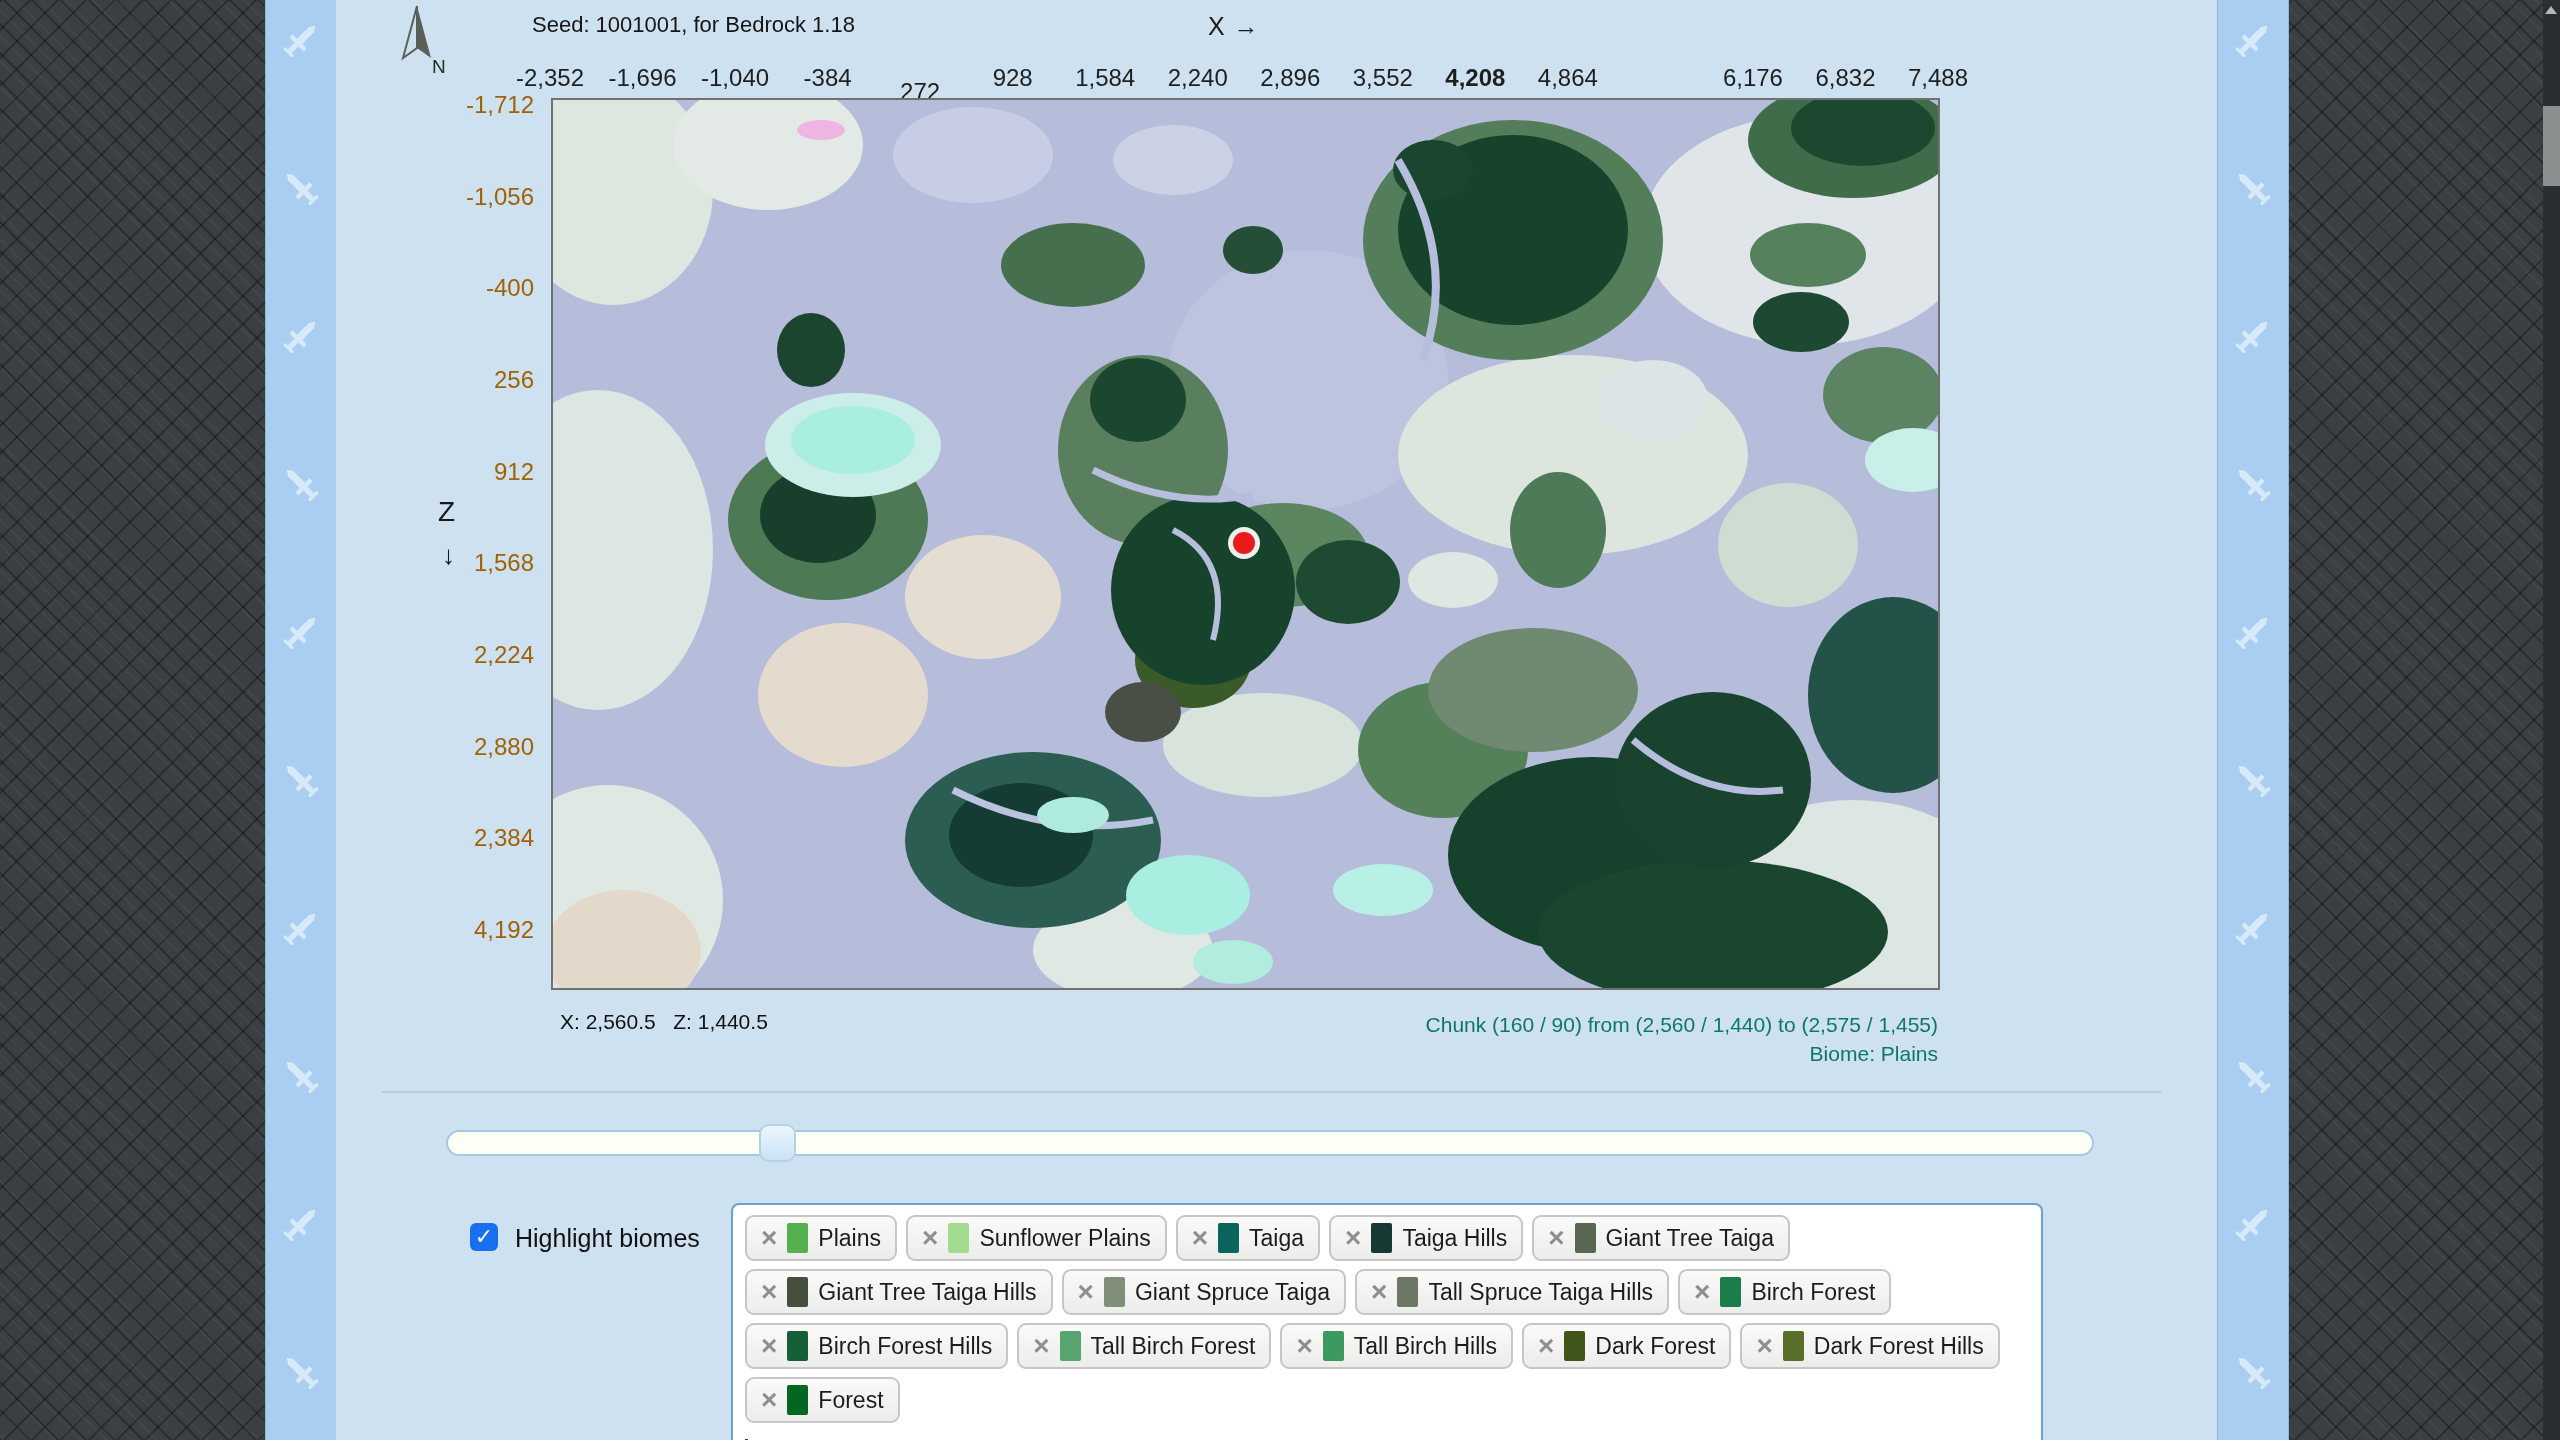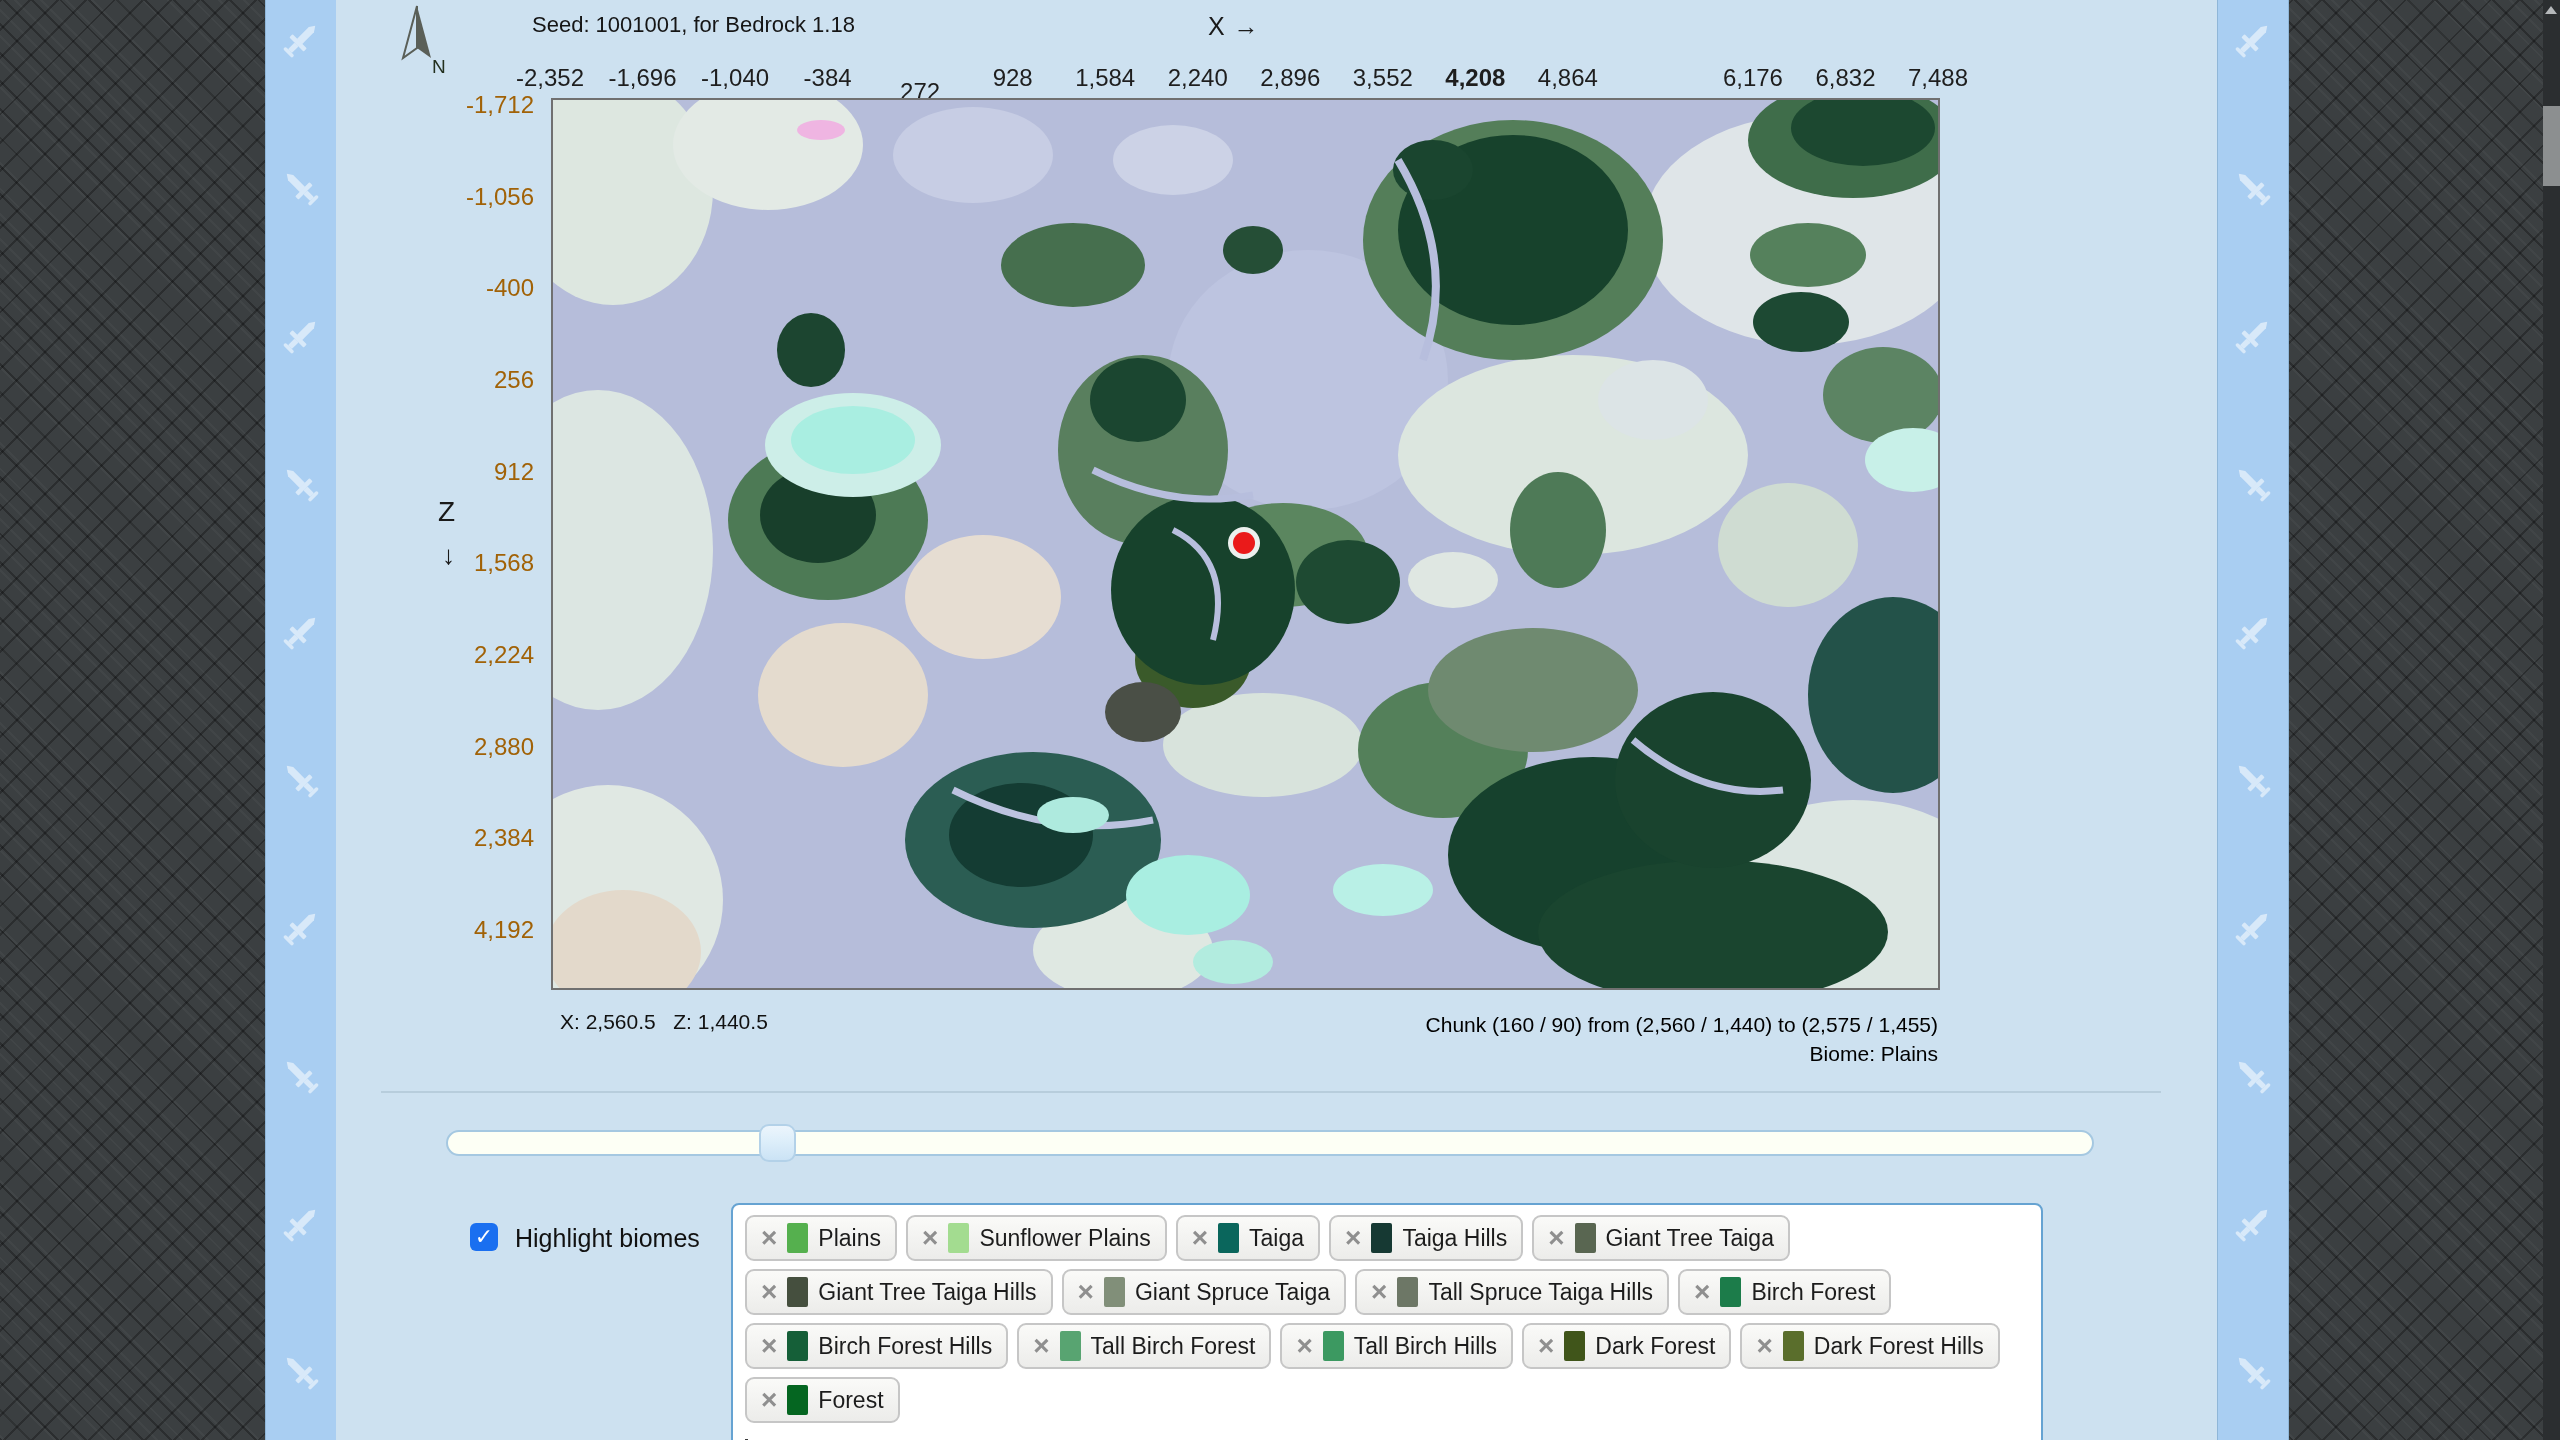--- a/index.html
+++ b/index.html
@@ -27,21 +27,21 @@
   .compass{left:58px;top:4px;width:46px;height:58px;}
   #x-axis{left:214px;top:64px;width:1388px;height:24px;}
   .xtick{position:absolute;top:0;transform:translateX(-50%);font-size:24px;color:#1e1e1e;white-space:nowrap;}
   #z-axis{left:40px;top:105px;width:158px;height:825px;}
   .ztick{position:absolute;right:0;transform:translateY(-50%);font-size:24px;color:#a16207;white-space:nowrap;}
   .z-title{left:102px;top:496px;font-size:28px;color:#1a1a1a;}
   .z-arrow{left:106px;top:540px;font-size:26px;color:#1a1a1a;}
   .map-frame{left:215px;top:98px;width:1385px;height:888px;border:2px solid #707070;background:#b6bdda;}
   .map-frame svg{display:block;width:100%;height:100%;}
   .pos-readout{left:224px;top:1010px;font-size:21px;color:#111;white-space:pre;}
-  .chunk-readout{left:215px;top:1010px;width:1387px;text-align:right;font-size:21px;color:#000000;line-height:29px;}
+  .chunk-readout{left:215px;top:1010px;width:1387px;text-align:right;font-size:21px;color:#0f766e;line-height:29px;}
   .divider{left:45px;top:1091px;width:1780px;height:2px;background:#b7cddc;}
   .slider-track{left:110px;top:1130px;width:1648px;height:26px;box-sizing:border-box;
     background:#fdfff5;border:2px solid #a5c8e1;border-radius:13px;}
   .slider-thumb{left:423px;top:1124px;width:37px;height:38px;box-sizing:border-box;
     background:linear-gradient(180deg,#ecf5fc 0%,#ddeefa 45%,#cbe3f5 100%);
     border:2px solid #b3d1e8;border-radius:10px;}
   .checkbox{left:134px;top:1223px;width:28px;height:28px;background:#1a6ff0;border-radius:6px;
     color:#fff;font-size:22px;font-weight:bold;display:flex;align-items:center;justify-content:center;}
   .highlight-label{left:179px;top:1224px;font-size:25px;color:#111;line-height:28px;}
   .tags-box{left:395px;top:1203px;width:1312px;height:400px;box-sizing:border-box;background:#ffffff;

